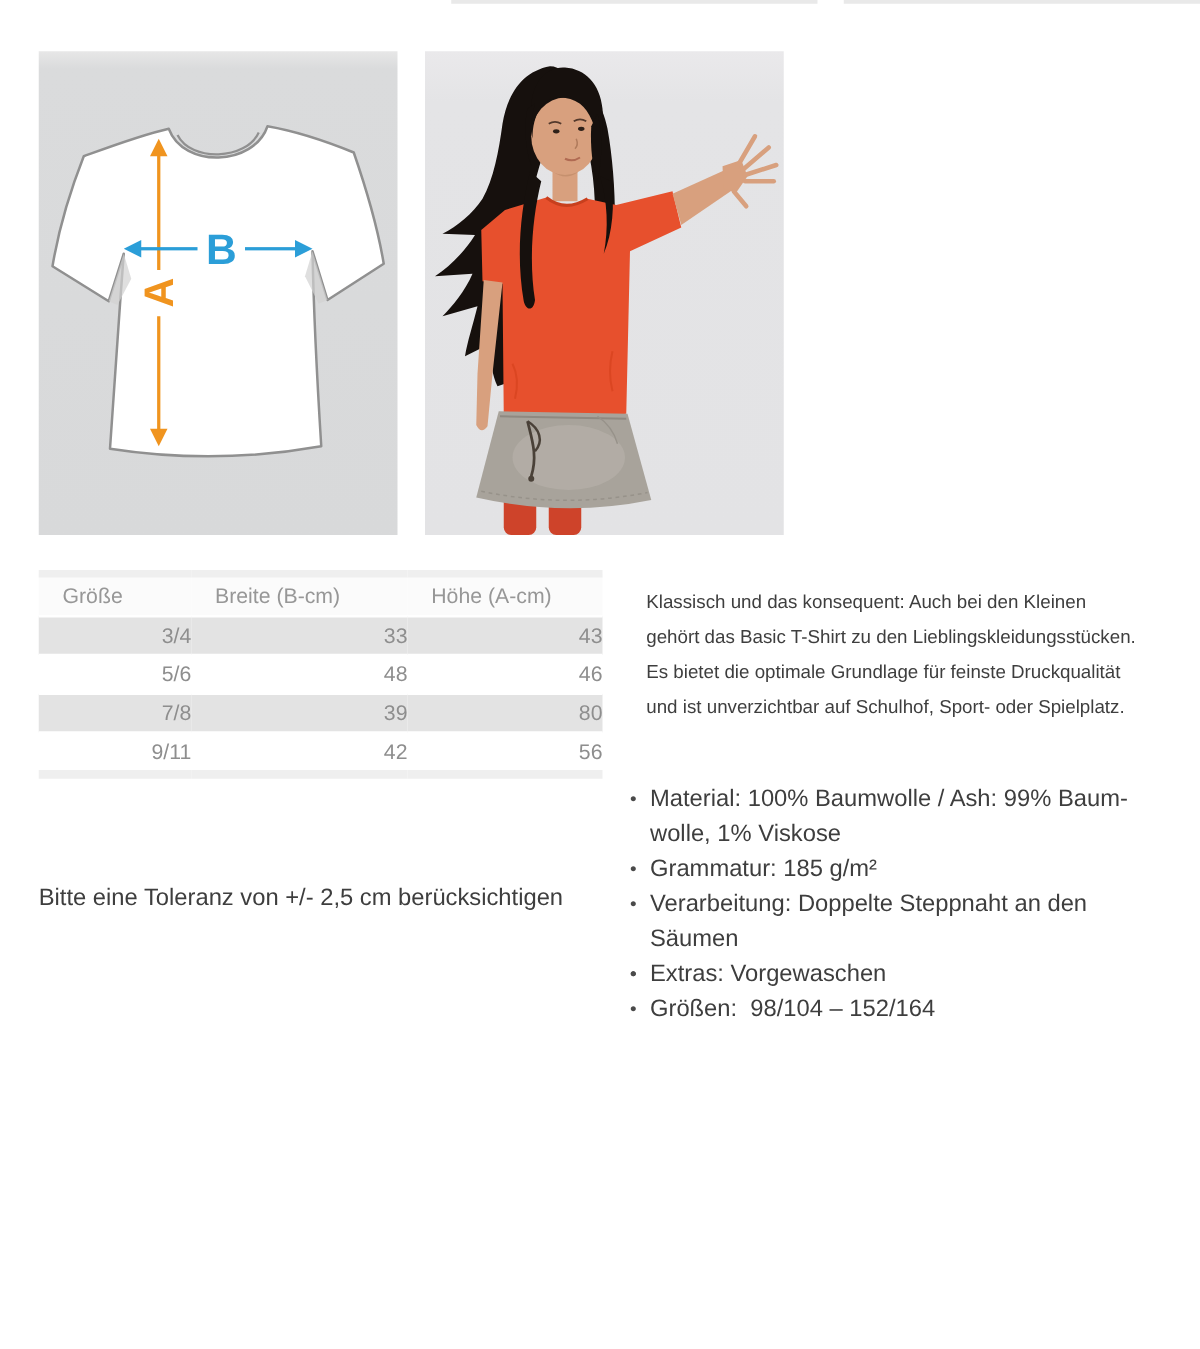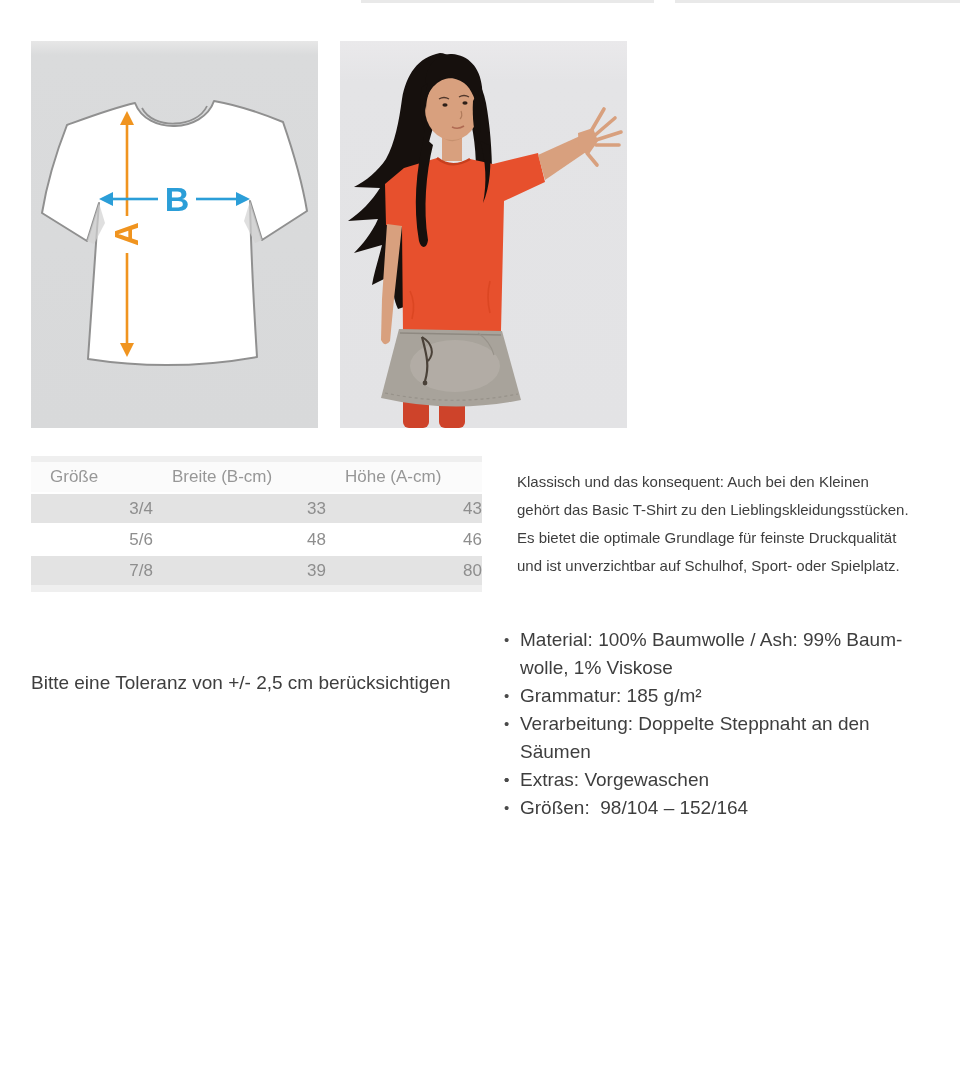--- a/index.html
+++ b/index.html
@@ -29,21 +29,21 @@
     height:30px;font-weight:400;color:#979797;text-align:left;
     padding:0 0 0 19px;background:#fbfbfb;
   }
   table.size-table td{
     height:29px;color:#8e8e8e;text-align:right;padding:0 0 0 19px;
   }
   table.size-table tbody tr:nth-child(odd) td{
     background:#e3e3e3;border-top:2px solid #fff;border-bottom:2px solid #fff;
   }
   .tolerance-note{
-    position:absolute;left:31px;top:672px;width:470px;
+    position:absolute;left:31px;top:708px;width:470px;
     font-size:19px;color:#3e3e3e;
   }
 
   
   .desc-col{position:absolute;left:501px;top:452px;width:430px;color:#3e3e3e;}
   .desc-col p{
     margin:16px;font-size:15px;line-height:28px;hyphens:manual;
   }
   ul.feature-list{
     list-style:none;margin:46px 0 0 0;padding:0;
@@ -203,20 +203,25 @@
       <tr>
         <td>5/6</td>
         <td>48</td>
         <td>46</td>
       </tr>
       <tr>
         <td>7/8</td>
         <td>39</td>
         <td>80</td>
       </tr>
+      <tr>
+        <td>9/11</td>
+        <td>42</td>
+        <td>56</td>
+      </tr>
     </tbody>
   </table>
 </div>
 
 <div class="tolerance-note">Bitte eine Toleranz von +/- 2,5 cm berücksichtigen</div>
 
 <div class="desc-col">
   <p>Klassisch und das konsequent: Auch bei den Kleinen gehört das Basic T-Shirt zu den Lieb­lingskleidungsstücken. Es bietet die optimale Grundlage für feinste Druckqualität und ist un­verzichtbar auf Schulhof, Sport- oder Spielplatz.</p>
   <ul class="feature-list">
     <li>

